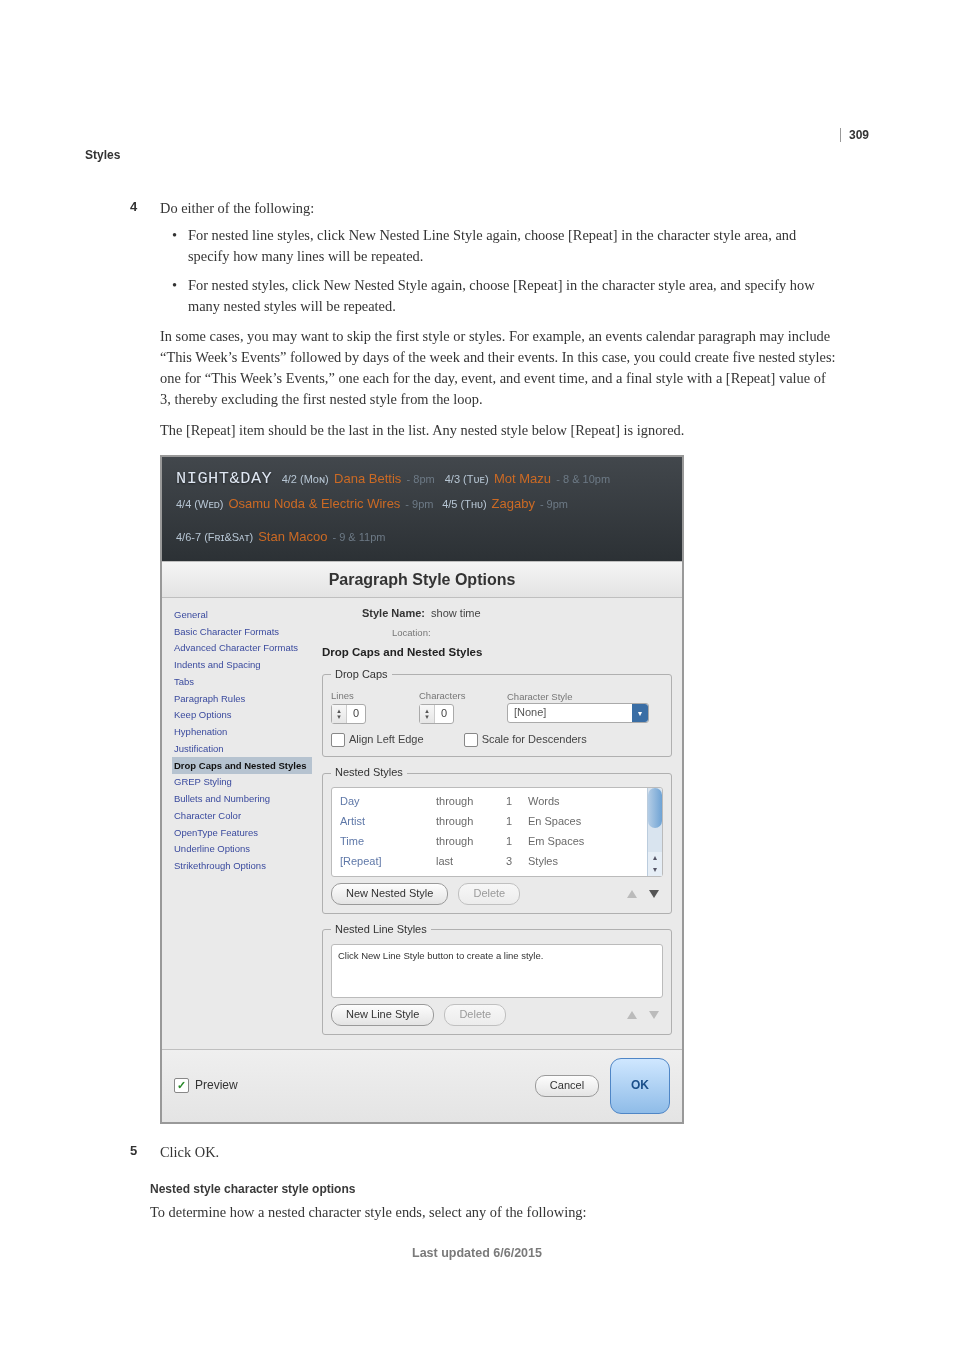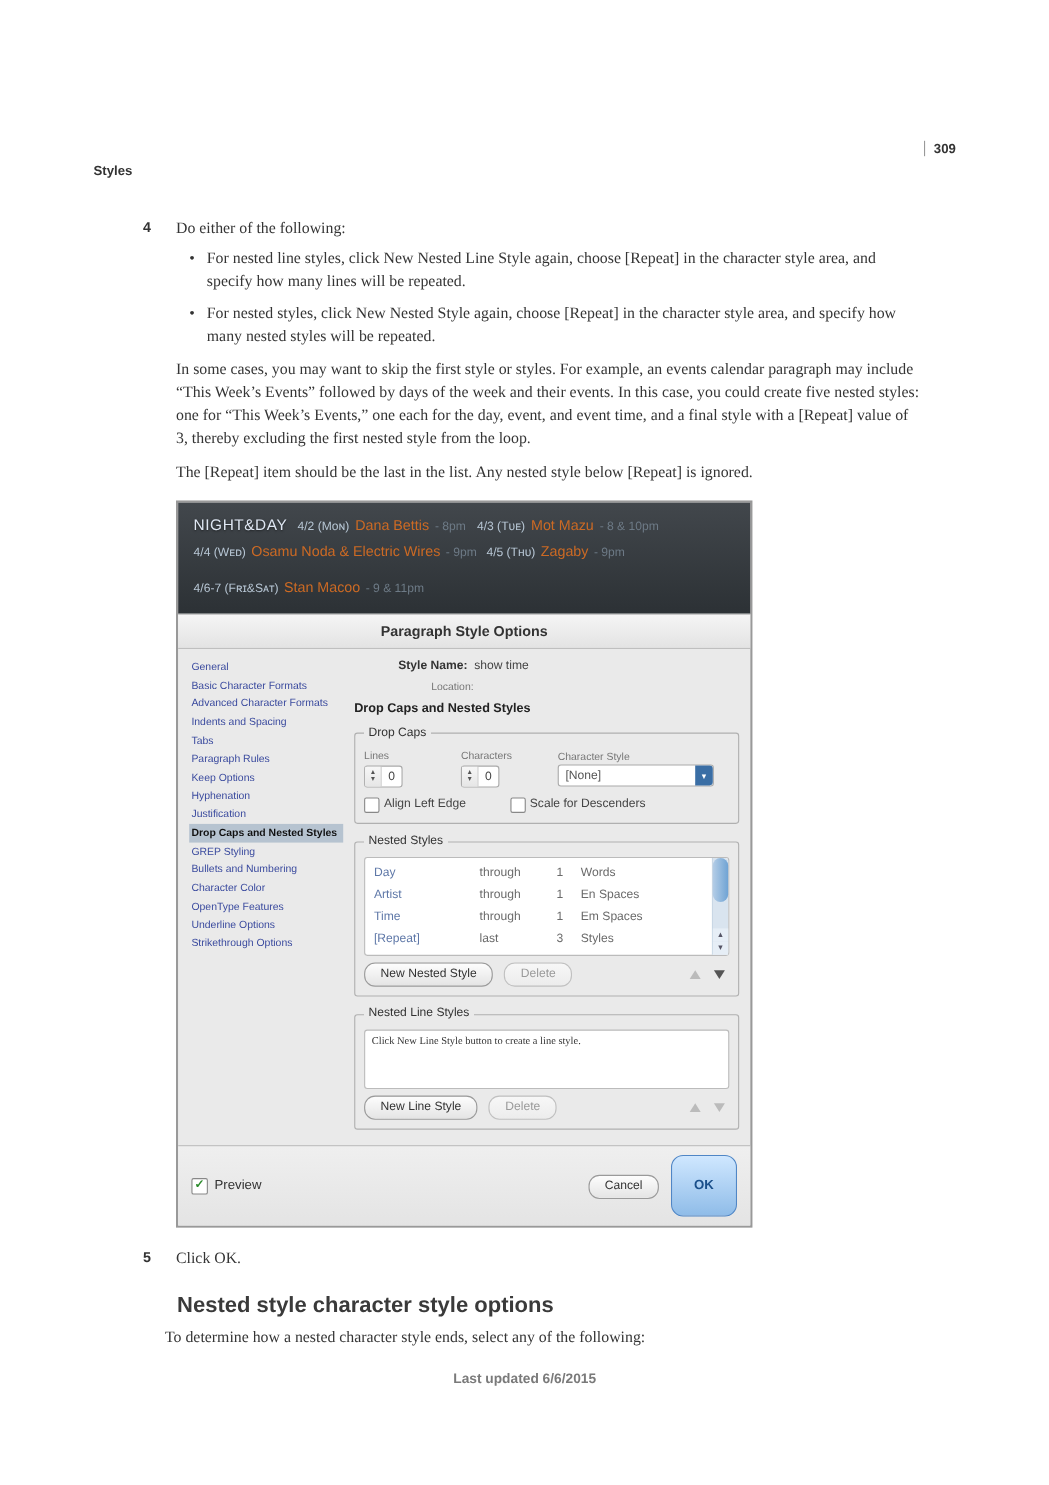--- a/index.html
+++ b/index.html
@@ -90,43 +90,43 @@
     font-family: "Lucida Grande", "Segoe UI", Arial, sans-serif;
     font-size: 10.5px;
     color: #444;
   }
   .fig-top {
     background: linear-gradient(180deg, #42474c 0%, #2c3135 100%);
     padding: 10px 14px 14px 14px;
     color: #aa6b2e;
   }
   .nd-title {
-    font-family: Liberation Sans, sans-serif;
-    font-size: 14px;
+    font-family: Liberation Mono, monospace;
+    font-size: 17px;
     letter-spacing: 0.5px;
     color: #dfe7f3;
     text-shadow: 0 1px 2px rgba(0,0,0,0.5);
     margin-right: 6px;
   }
   .nd-line1 { font-size: 12px; color: #b9c9d8; margin-bottom: 4px; }
   .nd-date { color: #b7c6d4; font-size: 11px; }
   .nd-artist { color: #cc6a24; font-size: 13px; margin: 0 2px; }
   .nd-time { color: #6d7a86; font-size: 11px; }
 
   .dlg {
     background: #EAEAEA;
     border-top: 1px solid #bfbfbf;
   }
   .dlg-title {
     text-align: center;
     border-bottom: 1px solid #bfbfbf;
     font-weight: 700;
     padding: 6px 12px;
     background: linear-gradient(#f5f5f5, #e3e3e3);
-    font-size: 13px;
+    font-size: 16px;
     color: #333;
   }
   .dlg-body {
     display: flex;
     padding: 8px 10px 6px 10px;
     gap: 10px;
   }
   .dlg-sidebar {
     width: 140px;
     font-size: 9.5px;
@@ -253,21 +253,21 @@
   .tri {
     width: 0; height: 0; border-left: 5px solid transparent; border-right: 5px solid transparent;
   }
   .tri.up { border-bottom: 8px solid #bbb; }
   .tri.dn { border-top: 8px solid #bbb; }
   .tri.dn.active { border-top-color: #555; }
   .trirow { display: inline-flex; gap: 12px; margin-left: auto; padding-right: 4px; }
 
   .nls-box {
     border: 1px solid #bbb; border-radius: 3px; background: #fff;
-    height: 44px; padding: 4px 6px; font-size: 9.5px; color: #333; font-family: Liberation Serif, serif;
+    height: 44px; padding: 4px 6px; font-size: 9.5px; color: #333;
   }
 
   .dlg-footer {
     display: flex; align-items: center; justify-content: space-between;
     border-top: 1px solid #bfbfbf;
     padding: 8px 12px;
     background: linear-gradient(#efefef,#e4e4e4);
   }
   .prev-chk {
     display: inline-flex; align-items: center; gap: 6px; font-size: 12px; color: #333;
@@ -281,23 +281,23 @@
     display: inline-flex; align-items: center; justify-content: center;
     height: 22px; padding: 16px 20px;
     background: linear-gradient(#cfe7ff,#8fbce8);
     border: 1px solid #4f86c6; border-radius: 11px;
     font-size: 12px; color: #1a4f8a; font-weight: 600;
   }
 
   .h2 {
     font-family: "Myriad Pro", Arial, sans-serif;
     font-weight: 700;
-    font-size: 20px;
+    font-size: 12px;
     color: #3a3a3a;
-    margin: 18px 0 4px 11px;
+    margin: 18px 0 4px 0;
   }
 
   .footer-date {
     position: absolute;
     bottom: 90px;
     left: 0; right: 0;
     text-align: center;
     font-family: "Myriad Pro", Arial, sans-serif;
     font-weight: 700;
     font-size: 12.5px;

